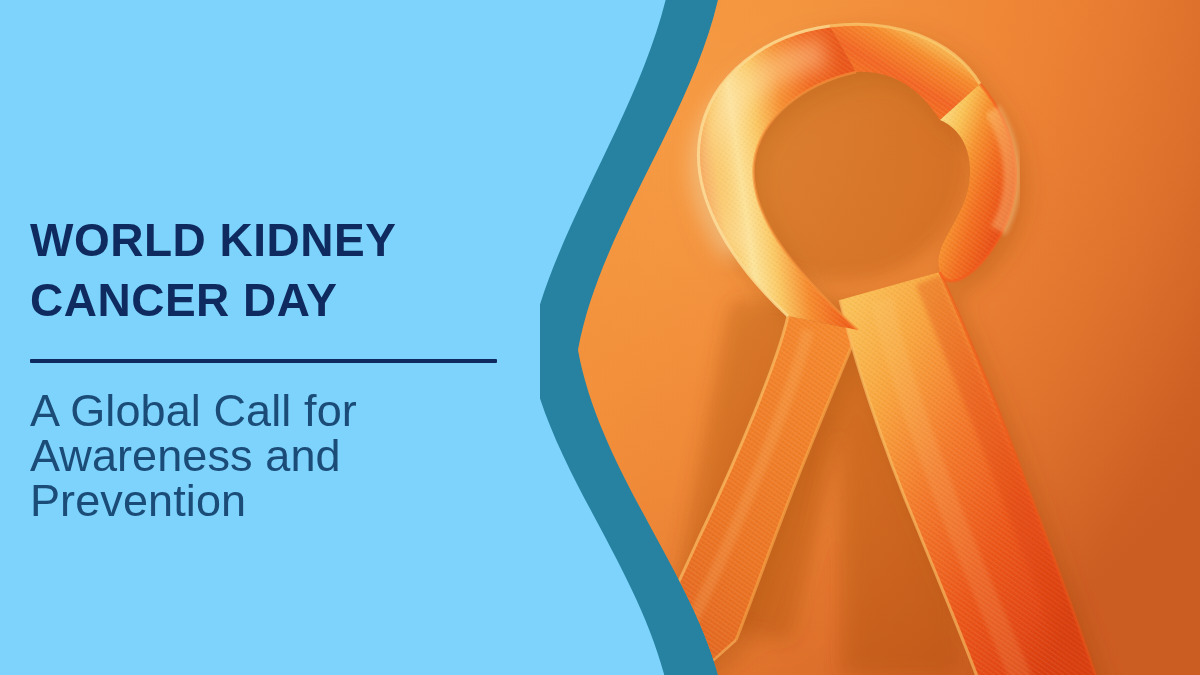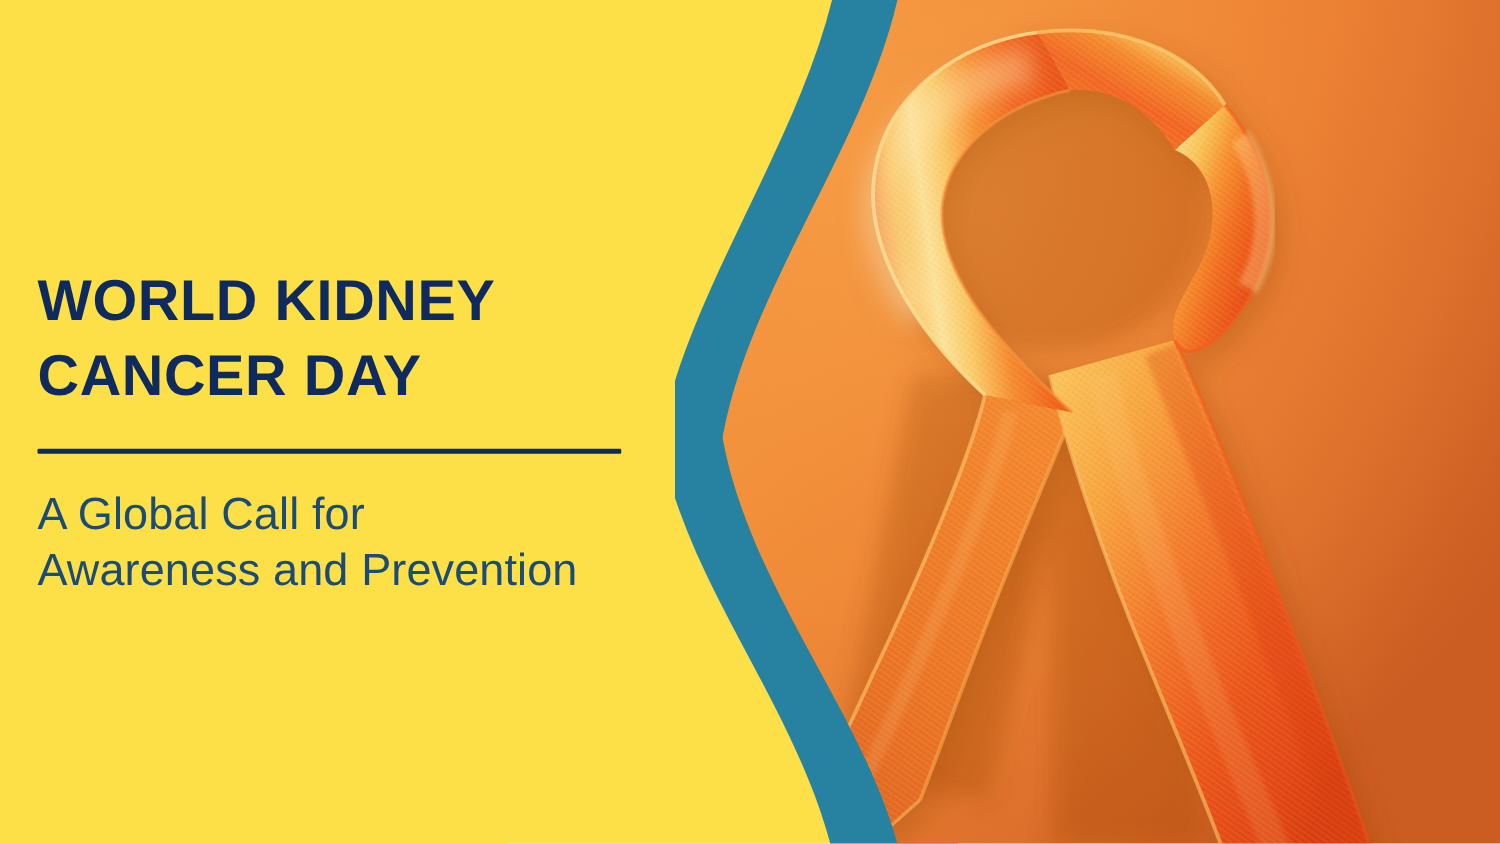--- a/index.html
+++ b/index.html
@@ -4,21 +4,21 @@
 <title>World Kidney Cancer Day</title>
 <style>
   html,body{margin:0;padding:0;}
   body{
     width:1200px;height:675px;
     font-family:"Liberation Sans","DejaVu Sans",sans-serif;
     overflow:hidden;background:#CCF3FC;
   }
   #banner{
     position:relative;width:1200px;height:675px;overflow:hidden;
-    background:#fde047;
+    background:#7dd3fc;
   }
 
   
   #text-block{
     position:absolute;left:30px;top:210px;width:520px;
     z-index:40;
   }
   #headline{
     margin:0;
     font-size:46px;
@@ -28,21 +28,21 @@
     color:#0E2A5E;
     text-transform:uppercase;
     white-space:pre-line;
   }
   #divider{
     width:467px;height:4px;background:#0E2A5E;
     margin:29px 0 0 0;border-radius:1px;
   }
   #subhead{
     margin:25px 0 0 0;
-    font-size:36px;
+    font-size:45px;
     line-height:45px;
     font-weight:400;
     color:#1B4B77;
     white-space:pre-line;
     letter-spacing:0.1px;
   }
 
   
   #art{
     position:absolute;right:0;top:0;width:660px;height:675px;

